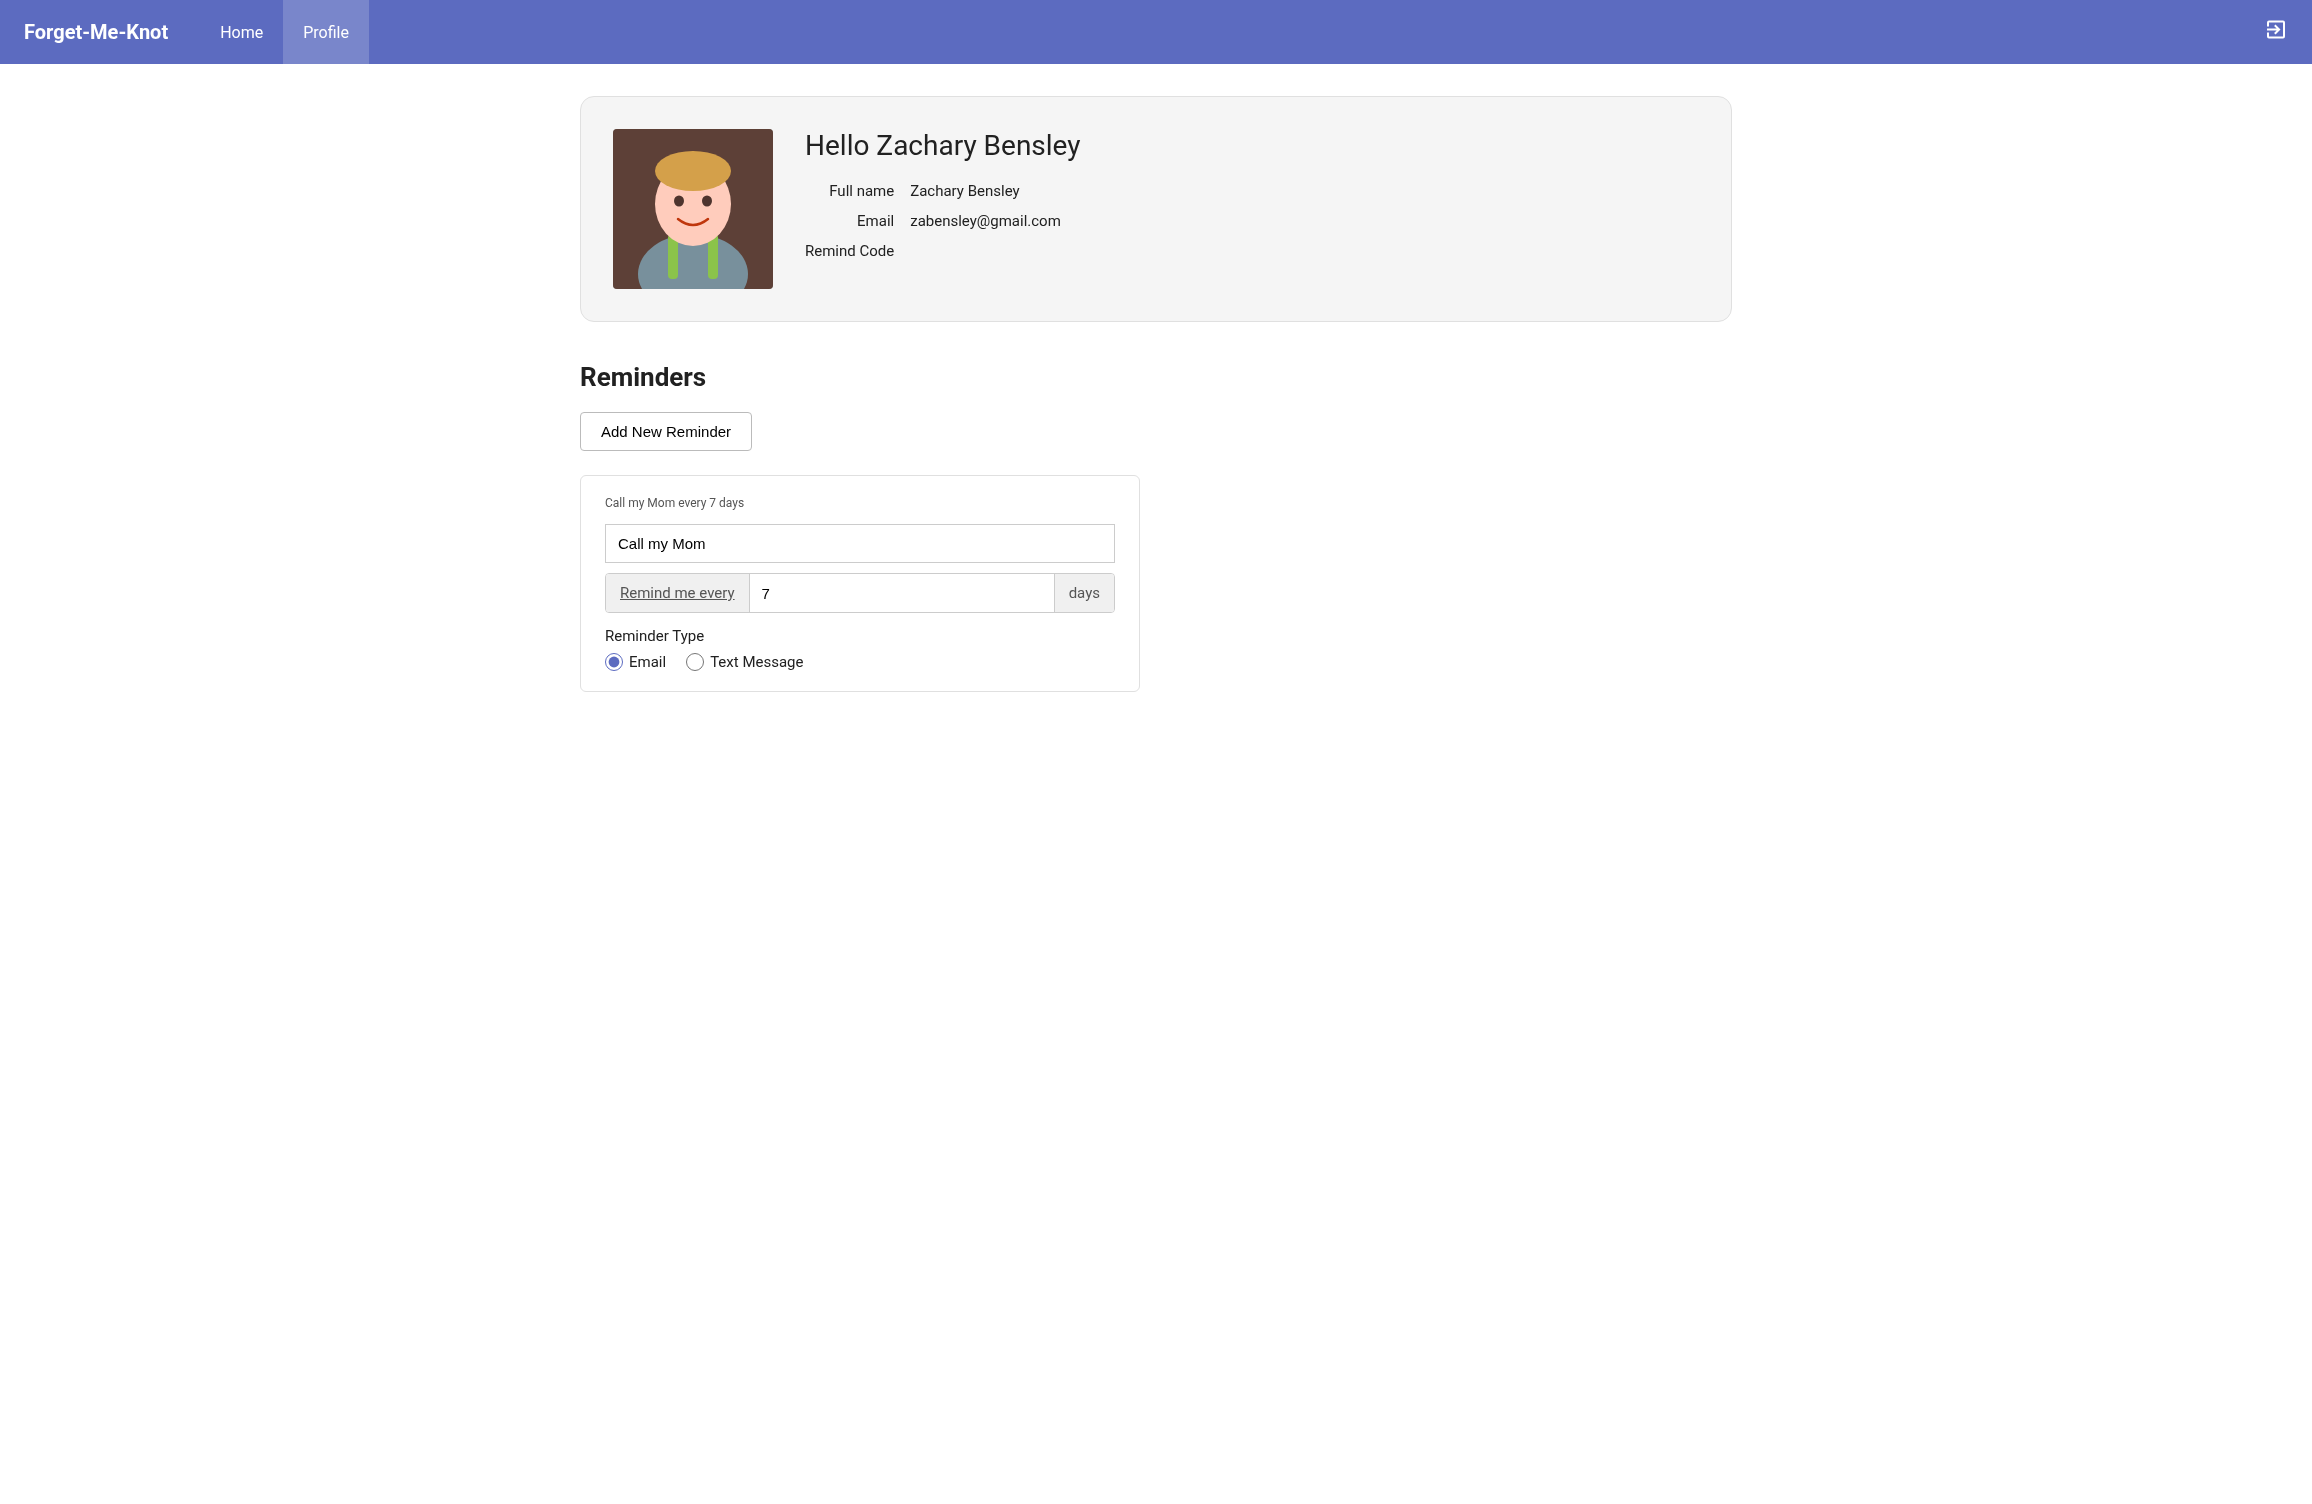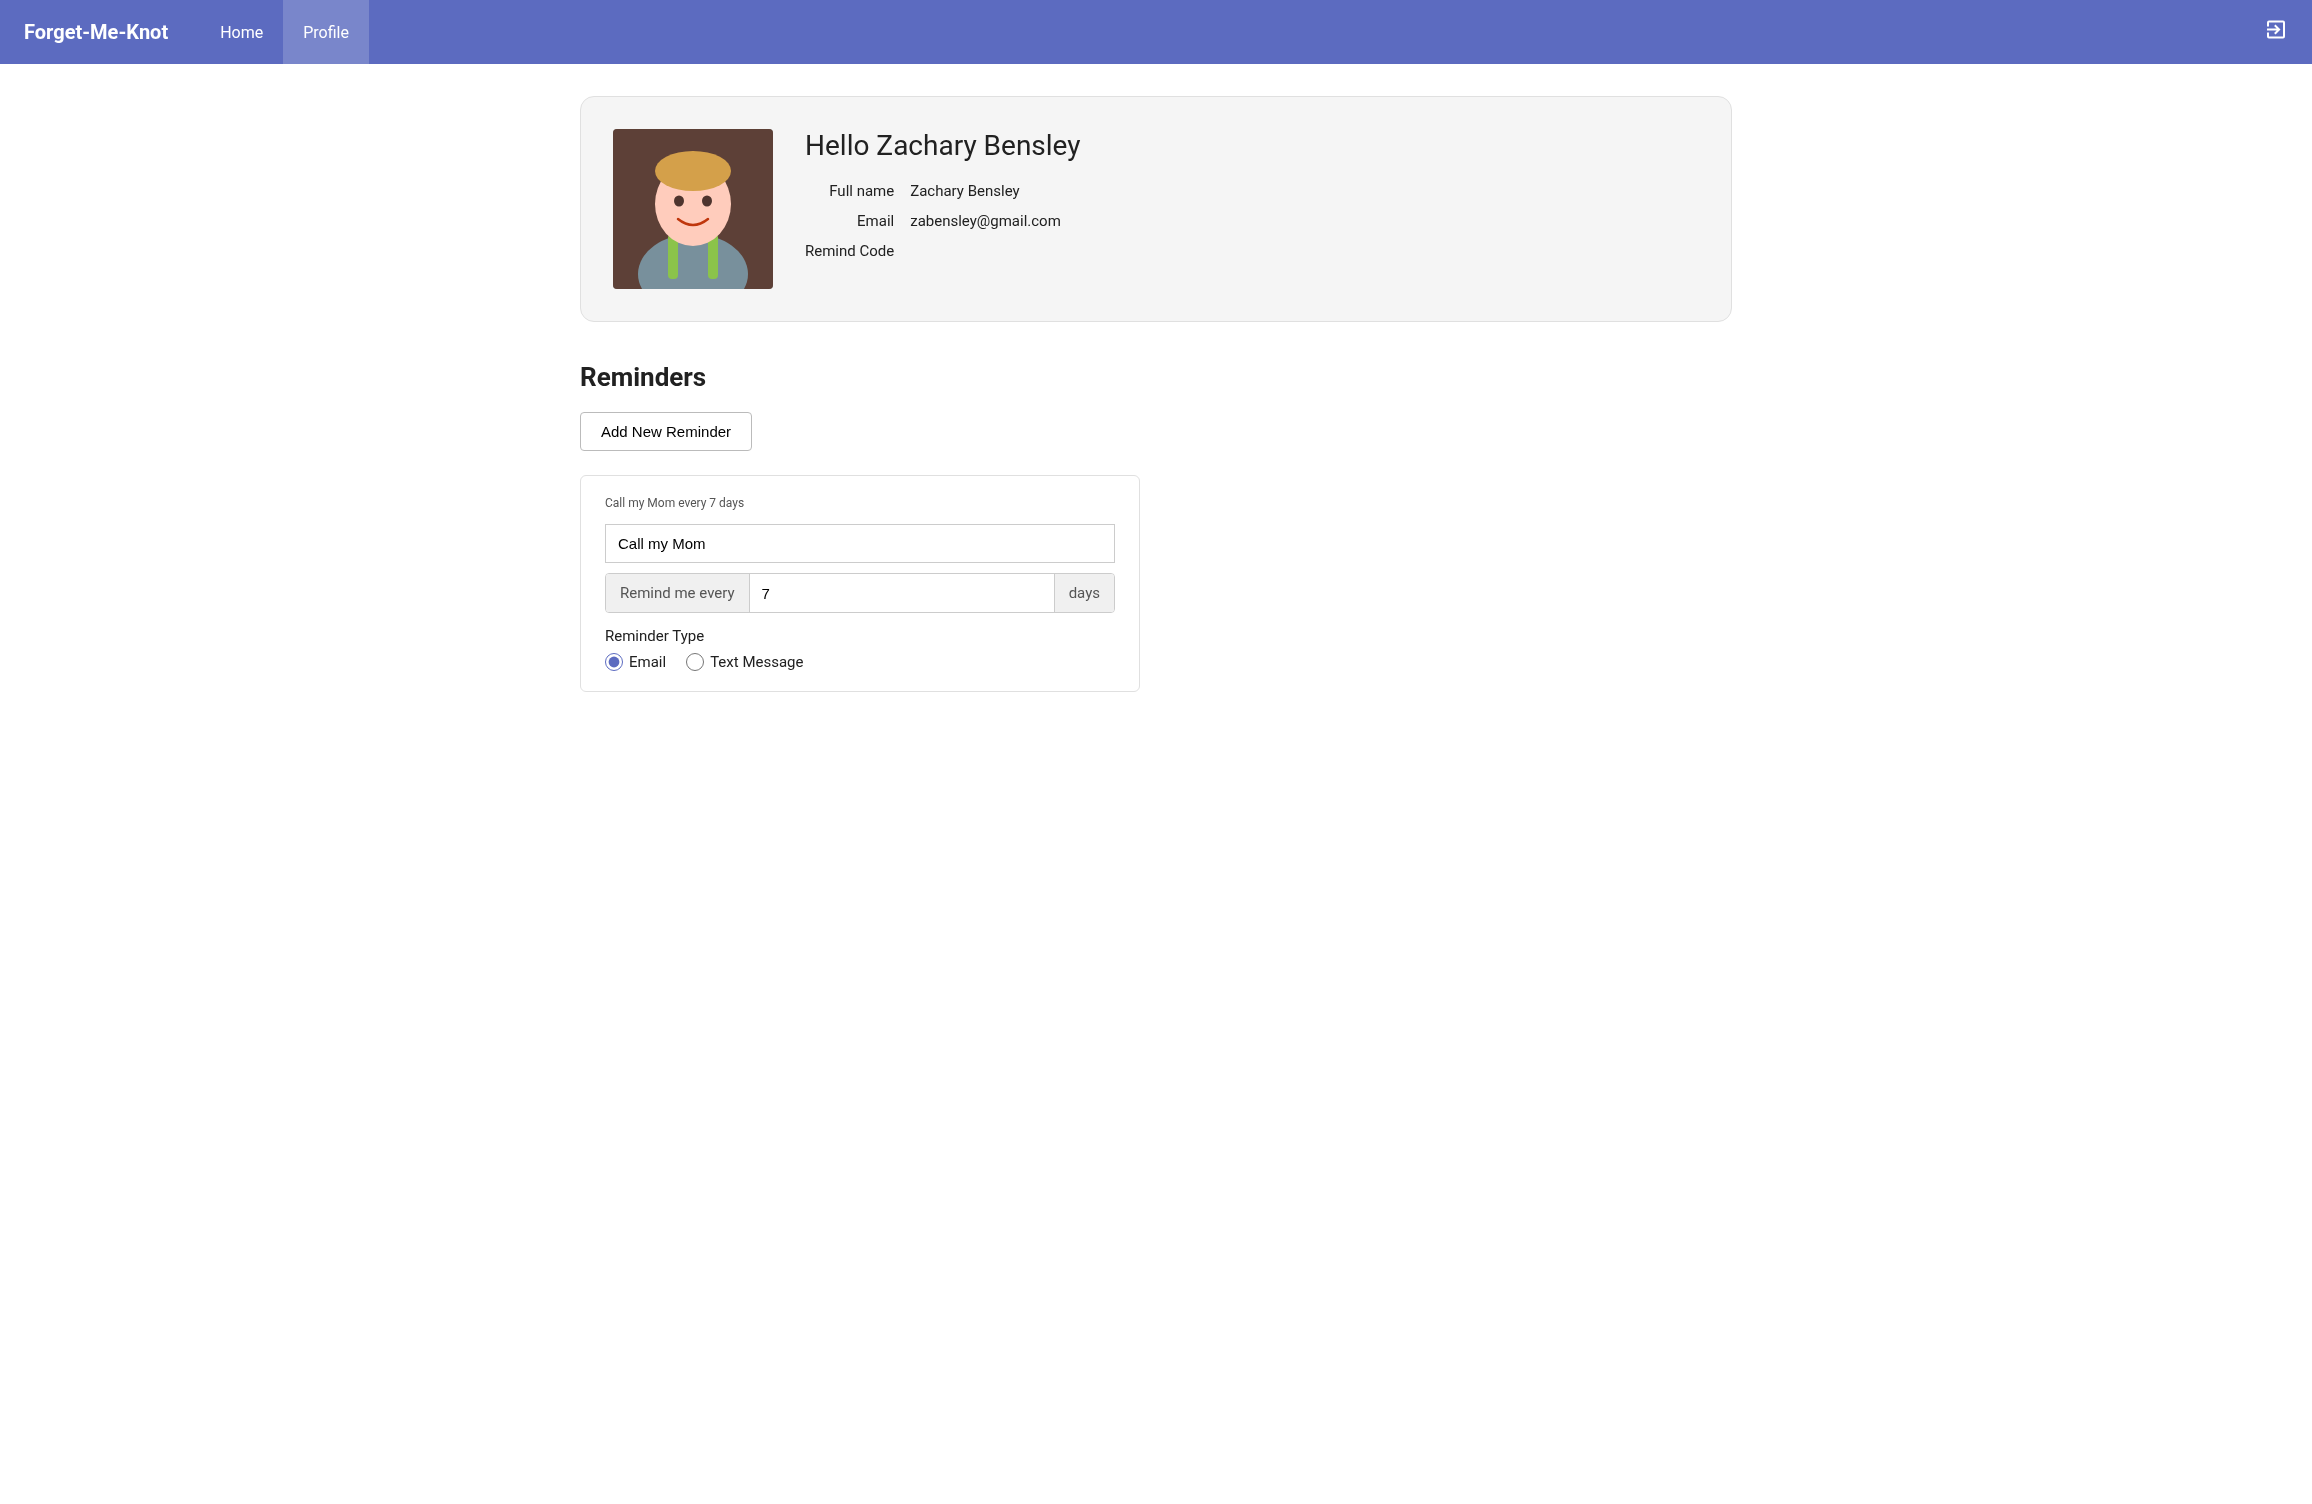--- a/index.html
+++ b/index.html
@@ -177,20 +177,21 @@
       margin-bottom: 14px;
     }
     .remind-label {
       background: #f0f0f0;
       padding: 10px 14px;
       font-size: 15px;
       color: #555;
       border-right: 1px solid #ccc;
       display: flex;
       align-items: center;
+      text-decoration: underline;
     }
     .remind-days-input {
       flex: 1;
       border: none;
       padding: 10px 12px;
       font-size: 15px;
       outline: none;
     }
     .remind-days-suffix {
       background: #f0f0f0;

